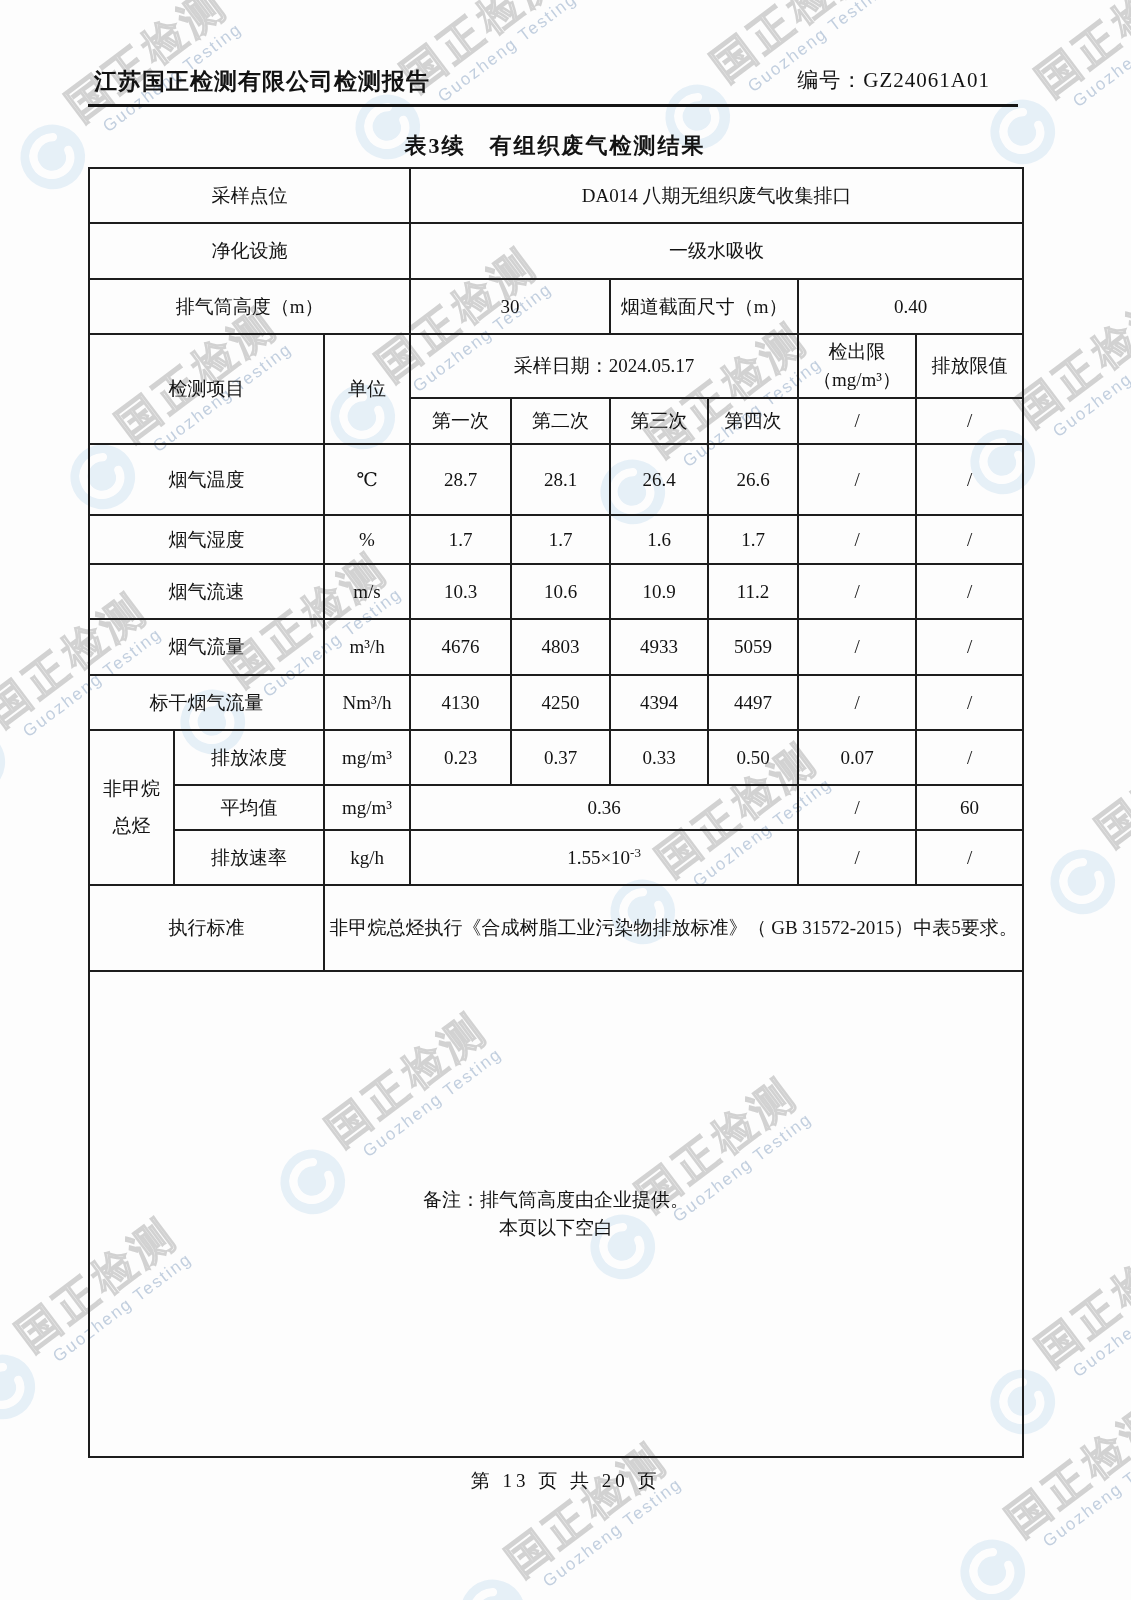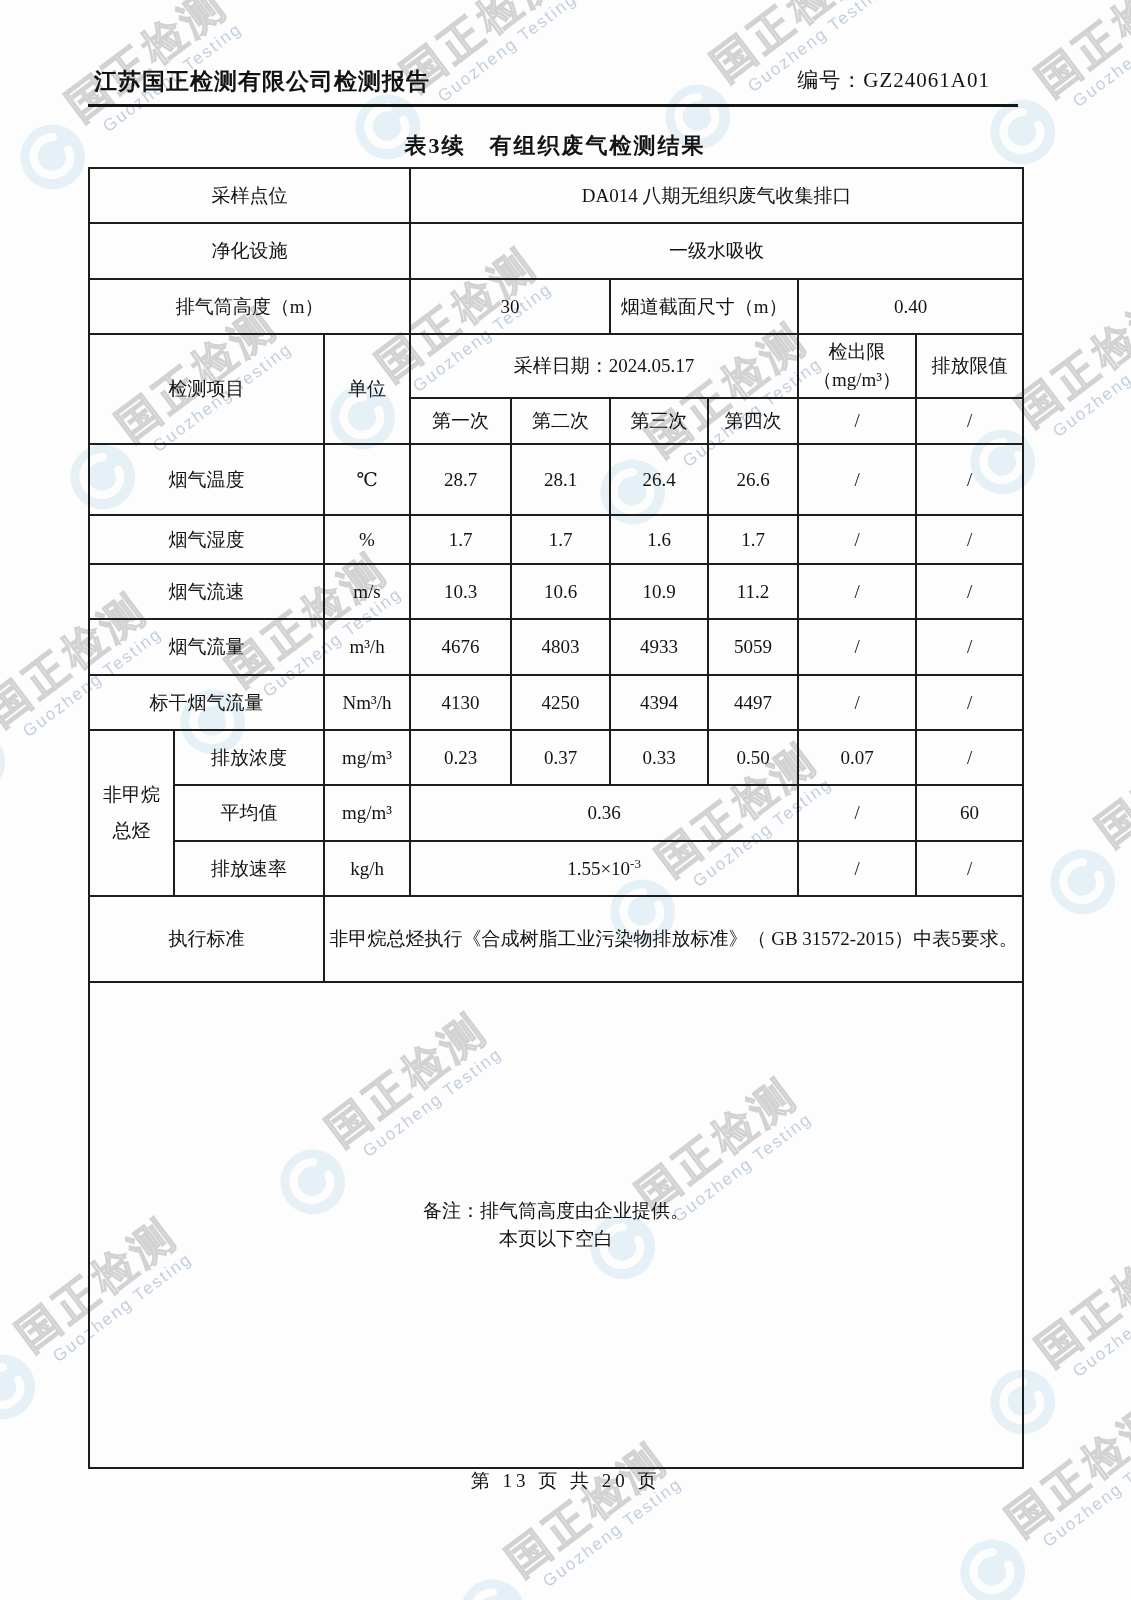--- a/index.html
+++ b/index.html
@@ -348,21 +348,21 @@
           <td rowspan="3" style="line-height:1.9;">非甲烷总烃</td>
           <td>排放浓度</td>
           <td>mg/m³</td>
           <td>0.23</td>
           <td>0.37</td>
           <td>0.33</td>
           <td>0.50</td>
           <td>0.07</td>
           <td>/</td>
         </tr>
-        <tr style="height:56px">
+        <tr style="height:45px">
           <td>平均值</td>
           <td>mg/m³</td>
           <td colspan="4">0.36</td>
           <td>/</td>
           <td>60</td>
         </tr>
         <tr style="height:55px">
           <td>排放速率</td>
           <td>kg/h</td>
           <td colspan="4"><span>1.55×10</span><sup class="exp">-3</sup></td>

